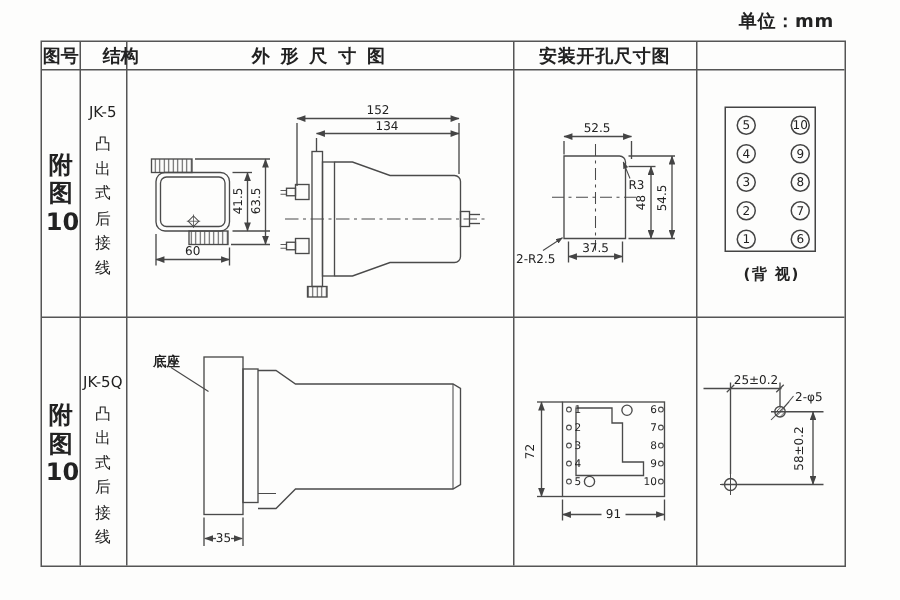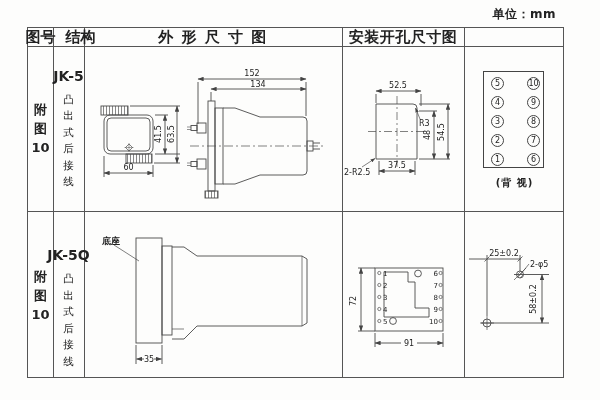--- a/index.html
+++ b/index.html
@@ -3,25 +3,25 @@
 <meta charset="utf-8">
 <style>
   *{margin:0;padding:0;box-sizing:border-box;}
   html,body{width:600px;height:400px;}
   body{background:#fdfdfc;font-family:"DejaVu Sans","Liberation Sans",sans-serif;color:#222;position:relative;overflow:hidden;}
   .unit{position:absolute;top:6px;right:44px;font-size:12px;font-weight:bold;letter-spacing:.5px;}
   .tbl{position:absolute;left:27px;top:27px;width:537px;height:351px;border:1.4px solid #555;background:#fdfdfc;}
   .hline{position:absolute;left:0;right:0;height:1.2px;background:#555;}
   .vline{position:absolute;top:0;bottom:0;width:1.2px;background:#555;}
   .cell{position:absolute;}
-  .hdr{display:flex;align-items:center;justify-content:center;font-size:15px;font-weight:bold;letter-spacing:1.5px;white-space:nowrap;}
+  .hdr{display:flex;align-items:center;justify-content:center;font-size:12px;font-weight:bold;letter-spacing:1.5px;white-space:nowrap;}
   .figcell{display:flex;align-items:center;justify-content:center;}
-  .figtext{width:20px;text-align:center;font-size:13px;font-weight:bold;line-height:19px;}
+  .figtext{width:20px;text-align:center;font-size:16px;font-weight:bold;line-height:19px;}
   .structcell{display:flex;flex-direction:column;align-items:center;justify-content:center;}
-  .model{font-size:14px;font-weight:bold;margin-bottom:7px;white-space:nowrap;}
+  .model{font-size:10px;font-weight:normal;margin-bottom:7px;white-space:nowrap;}
   .vtext{width:13px;font-size:10.5px;font-weight:normal;line-height:16.5px;word-break:break-all;text-align:center;}
   svg{position:absolute;overflow:visible;}
   svg text{font-family:"DejaVu Sans","Liberation Sans",sans-serif;}
   .tbox{position:absolute;left:19px;top:25px;width:61px;height:97px;border:1.2px solid #444;}
   .tc{position:absolute;width:13px;height:13px;border:1.1px solid #444;border-radius:50%;font-size:8px;display:flex;align-items:center;justify-content:center;line-height:1;color:#222;}
   .tcap{position:absolute;left:0;top:130px;width:100%;text-align:center;font-size:10px;font-weight:bold;letter-spacing:1px;}
 </style>
 </head>
 <body>
 

